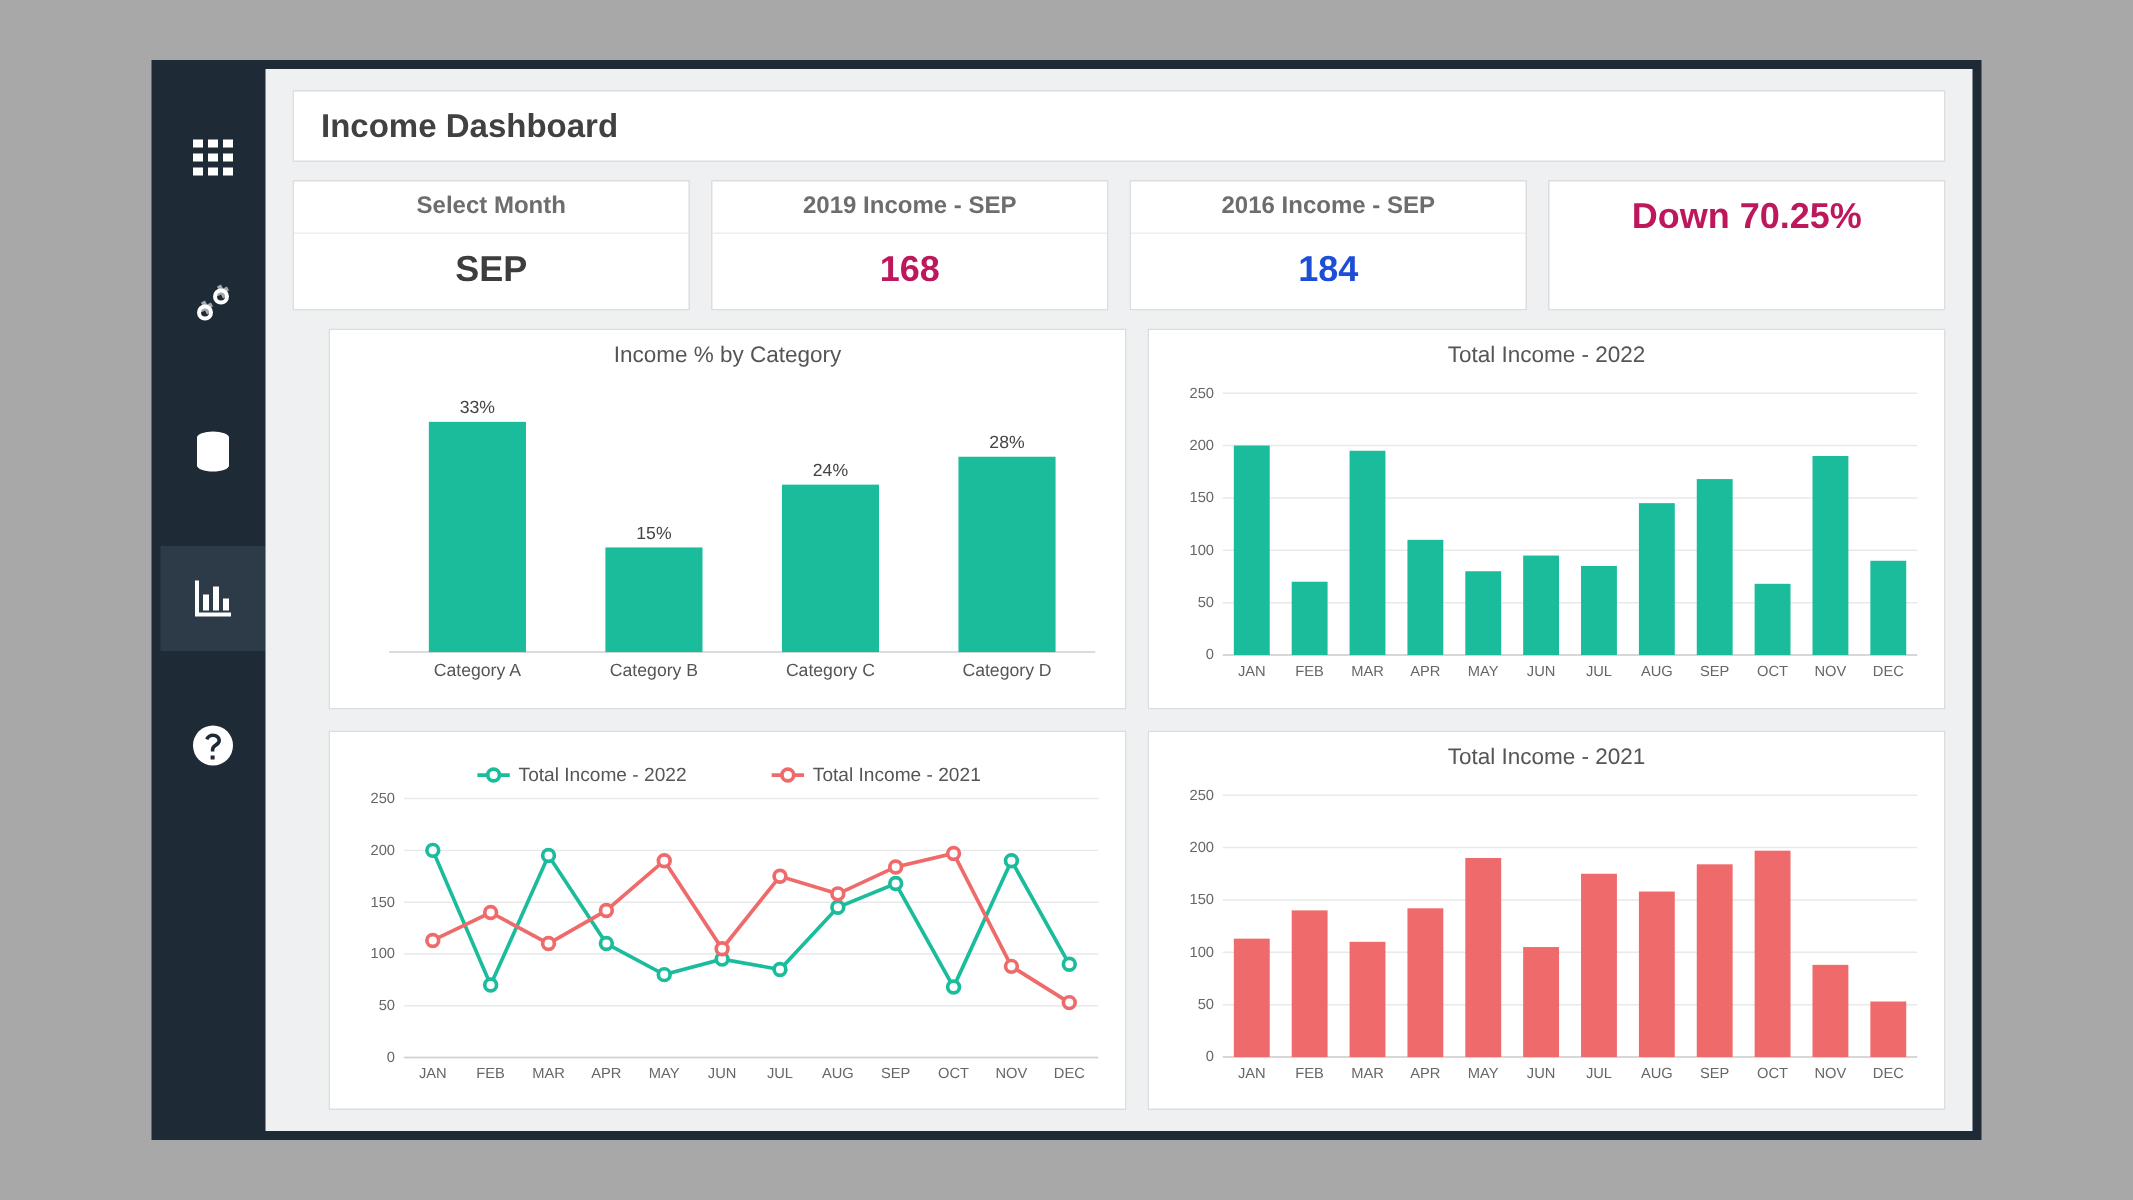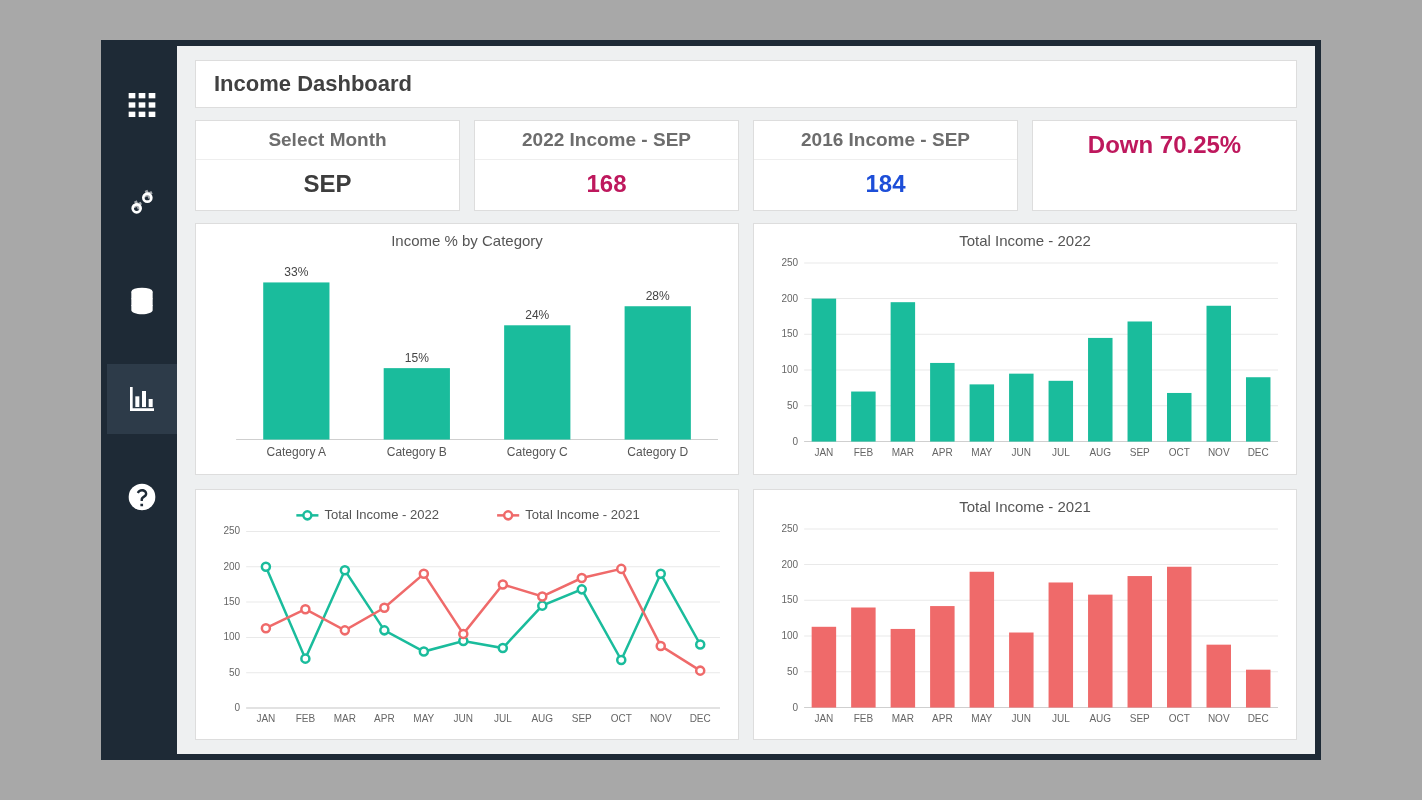--- a/index.html
+++ b/index.html
@@ -66,36 +66,37 @@
     flex-direction: column;
     align-items: center;
   }
   .kpi-header {
     width: 100%;
     text-align: center;
     font-weight: 700;
     color: #6d6d6d;
     padding: 8px 0;
     border-bottom: 1px solid #eee;
-    font-size: 19px;
+    font-size: 16px;
   }
   .kpi-value {
     font-weight: 700;
     font-size: 24px;
     padding: 10px 0 12px 0;
   }
   .val-month { color: #3d3d3d; }
   .val-teal  { color: #be185d; }
   .val-red   { color: #1d4ed8; }
   .chart-grid {
     flex: 1;
     display: grid;
     grid-template-columns: 1fr 1fr;
     grid-template-rows: 1fr 1fr;
     gap: 14px;
+    margin-left: 24px;
   }
   .chart-card {
     background: #fff;
     border: 1px solid #ddd;
     display: flex;
     flex-direction: column;
     padding: 8px 10px 4px 10px;
   }
   .chart-title {
     text-align: center;
@@ -168,21 +169,21 @@
 
   <div class="content">
     <div class="title-bar">Income Dashboard</div>
 
     <div class="kpi-row">
       <div class="kpi">
         <div class="kpi-header">Select Month</div>
         <div class="kpi-value val-month">SEP</div>
       </div>
       <div class="kpi">
-        <div class="kpi-header">2022 Income - SEP</div>
+        <div class="kpi-header">2019 Income - SEP</div>
         <div class="kpi-value val-teal">168</div>
       </div>
       <div class="kpi">
         <div class="kpi-header">2016 Income - SEP</div>
         <div class="kpi-value val-red">184</div>
       </div>
       <div class="kpi">
         <div class="kpi-value val-teal">Down 70.25%</div>
       </div>
     </div>

